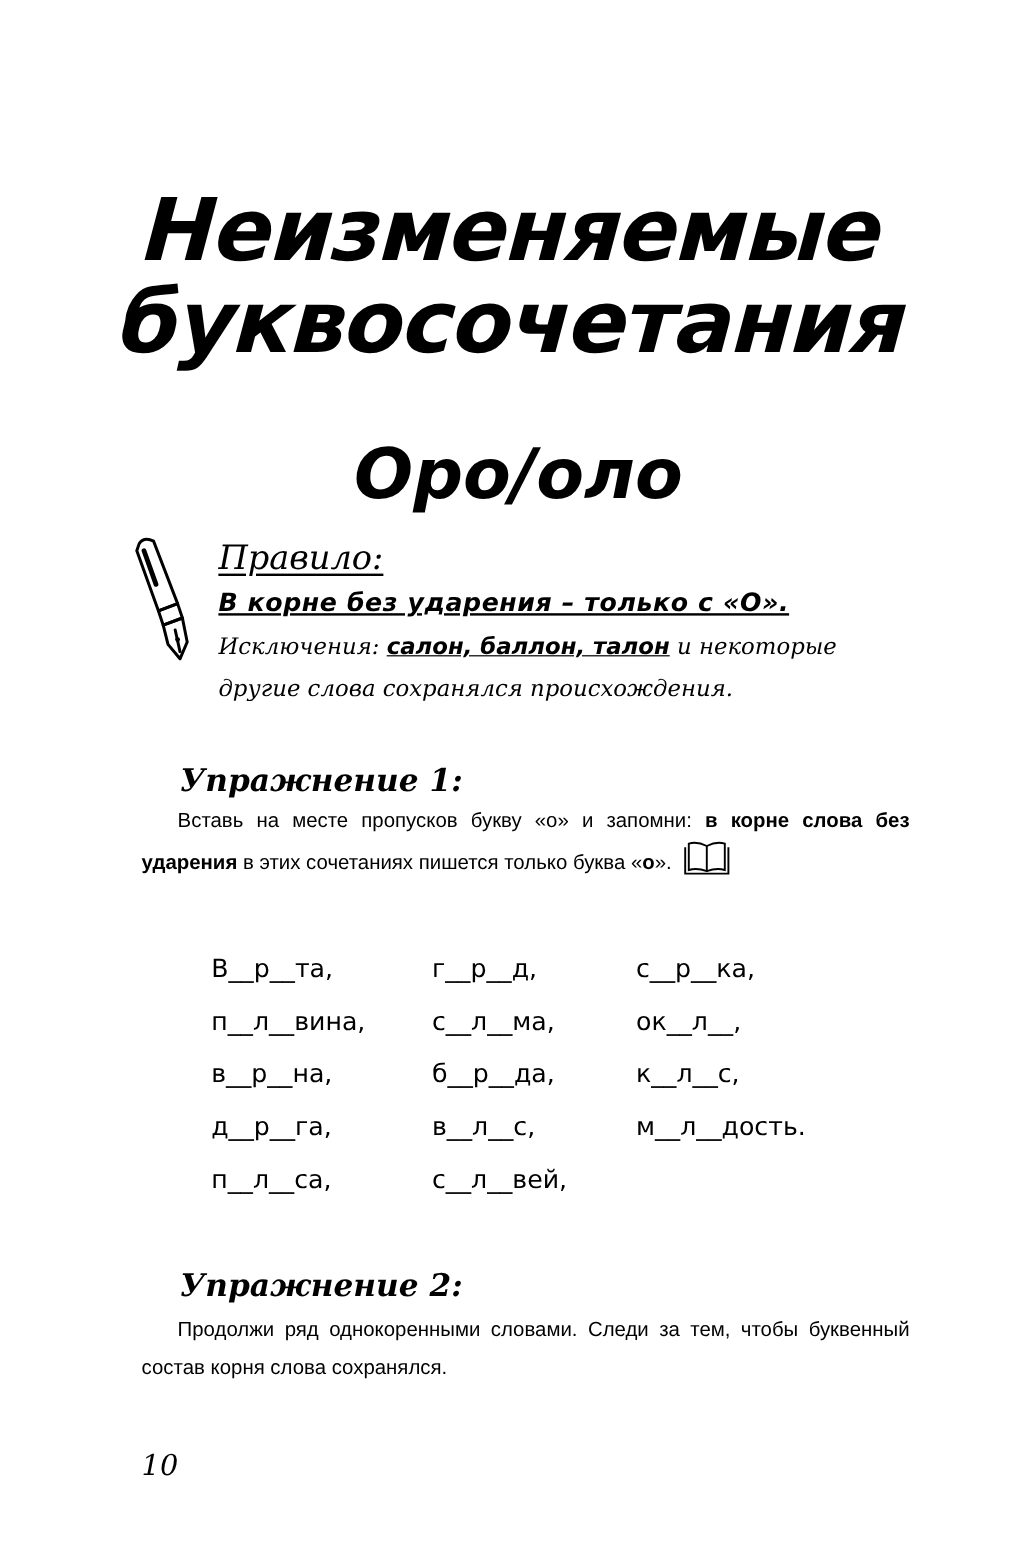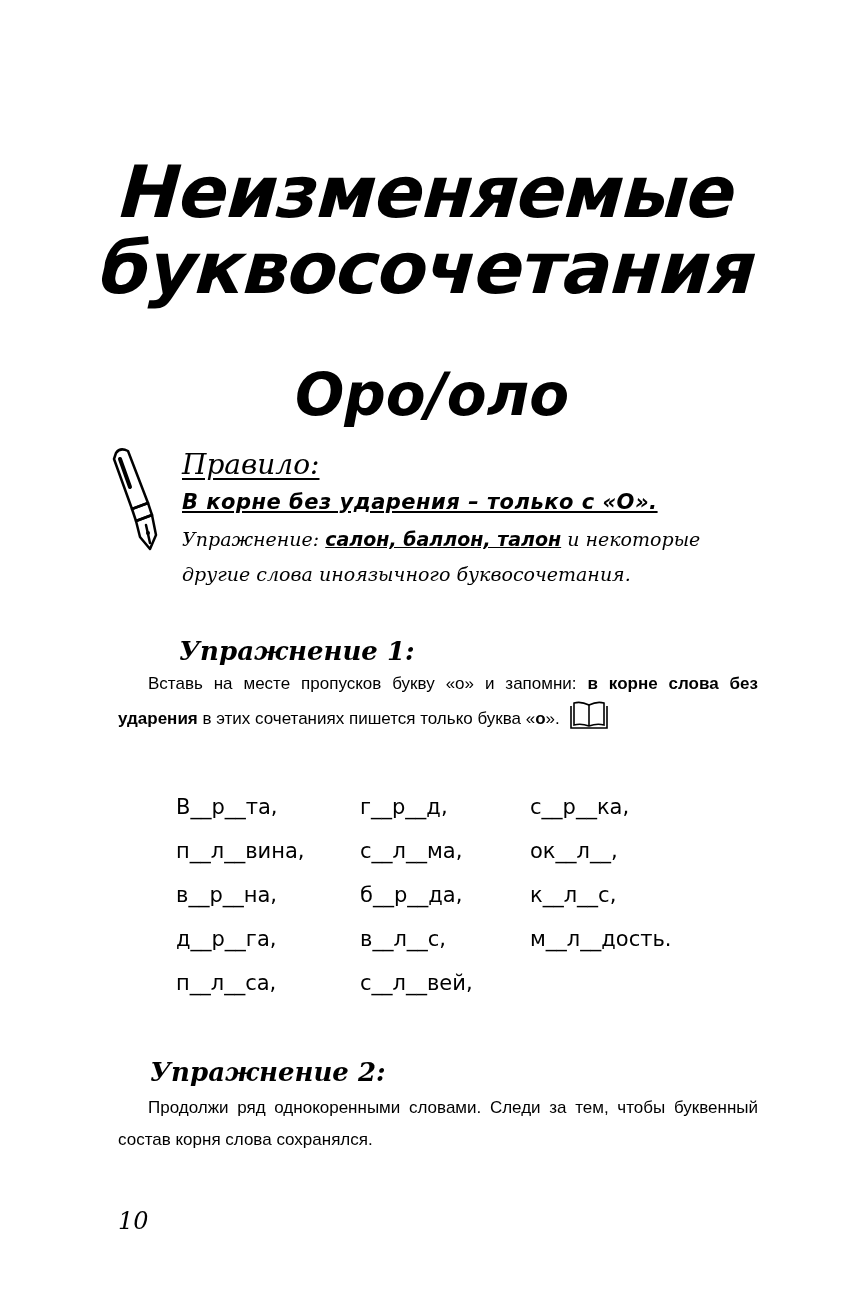--- a/index.html
+++ b/index.html
@@ -38,21 +38,21 @@
       font-family: "DejaVu Serif", serif; font-style: italic;
       font-size: 19px; line-height: 35px;
     }
     .rule-ex b { font-family: "DejaVu Sans", sans-serif; font-weight: bold; font-style: italic; font-size: 19px; text-decoration: underline; }
 
     .ex-heading {
       left: 150px;
       font-family: "DejaVu Serif", serif; font-style: italic; font-weight: bold;
       font-size: 26px; line-height: 32px;
     }
-    .ex1-heading { top: 635px; margin-left: 29px; }
+    .ex1-heading { top: 635px; }
     .ex2-heading { top: 1056px; }
 
     .para {
       left: 118px; width: 640px;
       font-family: Liberation Sans, sans-serif;
       font-size: 17px; line-height: 32px; text-align: justify;
     }
     .para .indent { display: inline-block; width: 30px; }
     .ex1-text { top: 668px; }
     .ex2-text { top: 1092px; }
@@ -92,23 +92,23 @@
       <path d="M28 76 L44 70 L48 90 L42 104 L32 92 Z"></path>
       <path d="M38 80 L42 98"></path>
     </g>
     <circle cx="40" cy="88" r="2" fill="#000"></circle>
   </svg>
 </div>
 
 <div class="abs rule-heading">Правило:</div>
 <div class="abs rule-main">В корне без ударения – только с «О».</div>
 <div class="abs rule-ex">
-  <span>Упражнение:</span>
+  <span>Исключения:</span>
   <b>салон, баллон, талон</b>
-  <span>и некоторые другие слова иноязычного буквосочетания.</span>
+  <span>и некоторые другие слова сохранялся происхождения.</span>
 </div>
 
 <div class="abs ex-heading ex1-heading">Упражнение 1:</div>
 <div class="abs para ex1-text">
   <span class="indent"></span><span>Вставь на месте пропусков букву «о» и запомни: </span><b>в корне слова без ударения</b><span> в этих сочетаниях пишется только буква «</span><b>о</b><span>».</span>
   <span class="book-icon">
     <svg width="40" height="30" viewBox="0 0 40 30">
       <g fill="none" stroke="#000" stroke-width="1.6">
         <path d="M2 6 L2 28 L38 28 L38 6"></path>
         <path d="M5 3 Q12 1 20 5 Q28 1 35 3 L35 25 Q28 23 20 26 Q12 23 5 25 Z"></path>

